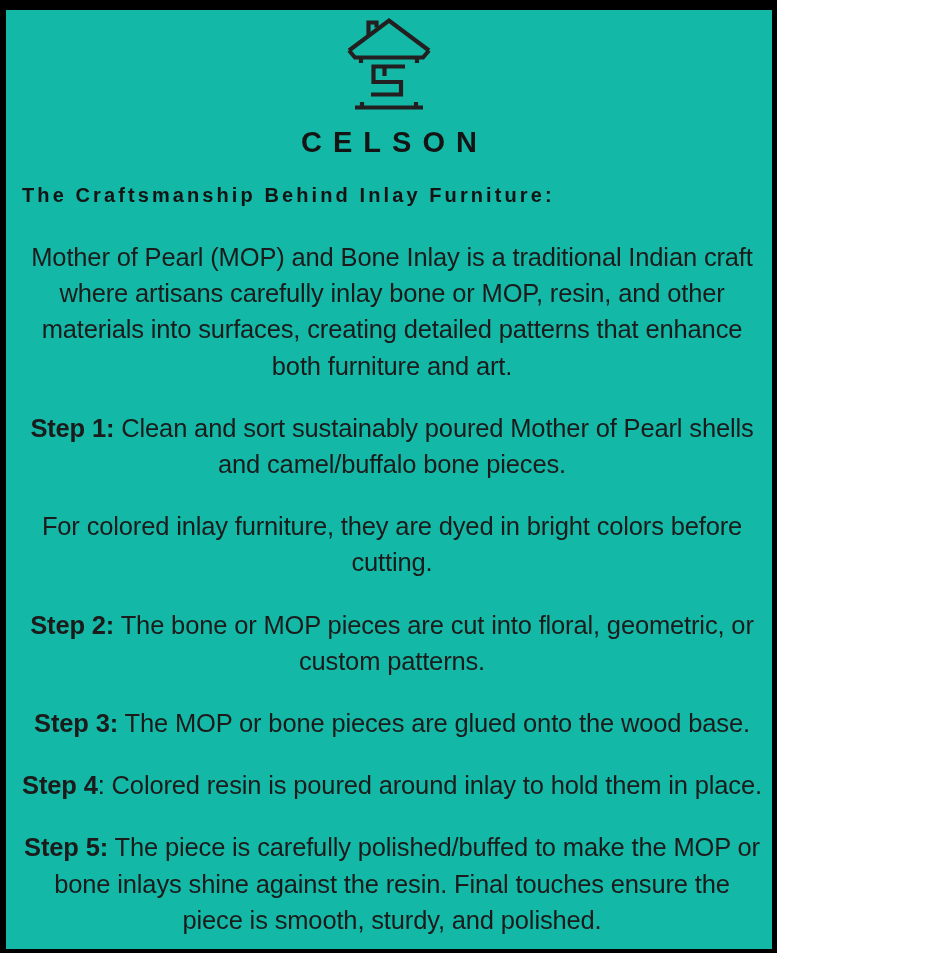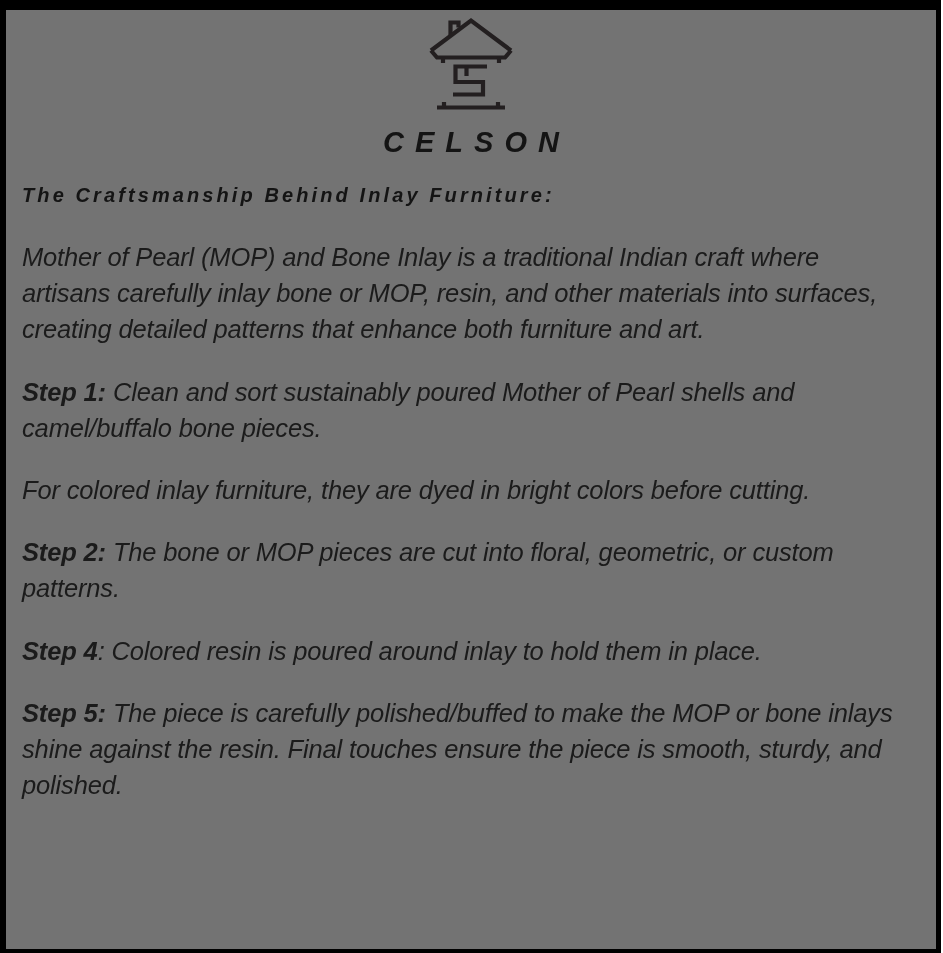--- a/index.html
+++ b/index.html
@@ -11,28 +11,27 @@
     width: 943px;
     height: 953px;
     font-family: "Liberation Sans", sans-serif;
     overflow: hidden;
   }
 
   
   .poster {
     position: relative;
     box-sizing: border-box;
-    width: 941px;
+    width: 777px;
     height: 953px;
-    background: #737373;
+    background: #14b8a6;
     border-top: 10px solid #000000;
     border-left: 6px solid #000000;
     border-right: 5px solid #000000;
     border-bottom: 4px solid #000000;
-    font-style: italic;
   }
 
   .inner {
     box-sizing: border-box;
     width: 100%;
     height: 100%;
     padding: 0 10px 0 10px;
   }
 
   
@@ -77,20 +76,21 @@
   }
   .para {
     margin: 0 0 26px 0;
     font-family: "Liberation Sans", sans-serif;
     font-size: 25.5px;
     font-weight: 400;
     color: #1b1b1b;
     line-height: 1.42;
     letter-spacing: -0.15px;
     max-width: 890px;
+    text-align: center;
   }
   .para:last-child { margin-bottom: 4px; }
   .para .lead {
     font-weight: 700;
   }
   .para .lead-nc {
     font-weight: 700;
     margin-top: 28px;
   }
 </style>
@@ -134,20 +134,23 @@
       </p>
 
       <p class="para">
         <span>For colored inlay furniture, they are dyed in bright colors before cutting.</span>
       </p>
 
       <p class="para">
         <span class="lead">Step 2:</span><span> The bone or MOP pieces are cut into floral, geometric, or custom patterns.</span>
       </p>
 
+      <p class="para">
+        <span class="lead">Step 3:</span><span> The MOP or bone pieces are glued onto the wood base.</span>
+      </p>
 
       <p class="para">
         <span class="lead-nc">Step 4</span><span>:</span><span> Colored resin is poured around inlay to hold them in place.</span>
       </p>
 
       <p class="para">
         <span class="lead">Step 5:</span><span> The piece is carefully polished/buffed to make the MOP or bone inlays shine against the resin. Final touches ensure the piece is smooth, sturdy, and polished.</span>
       </p>
 
     </div>

